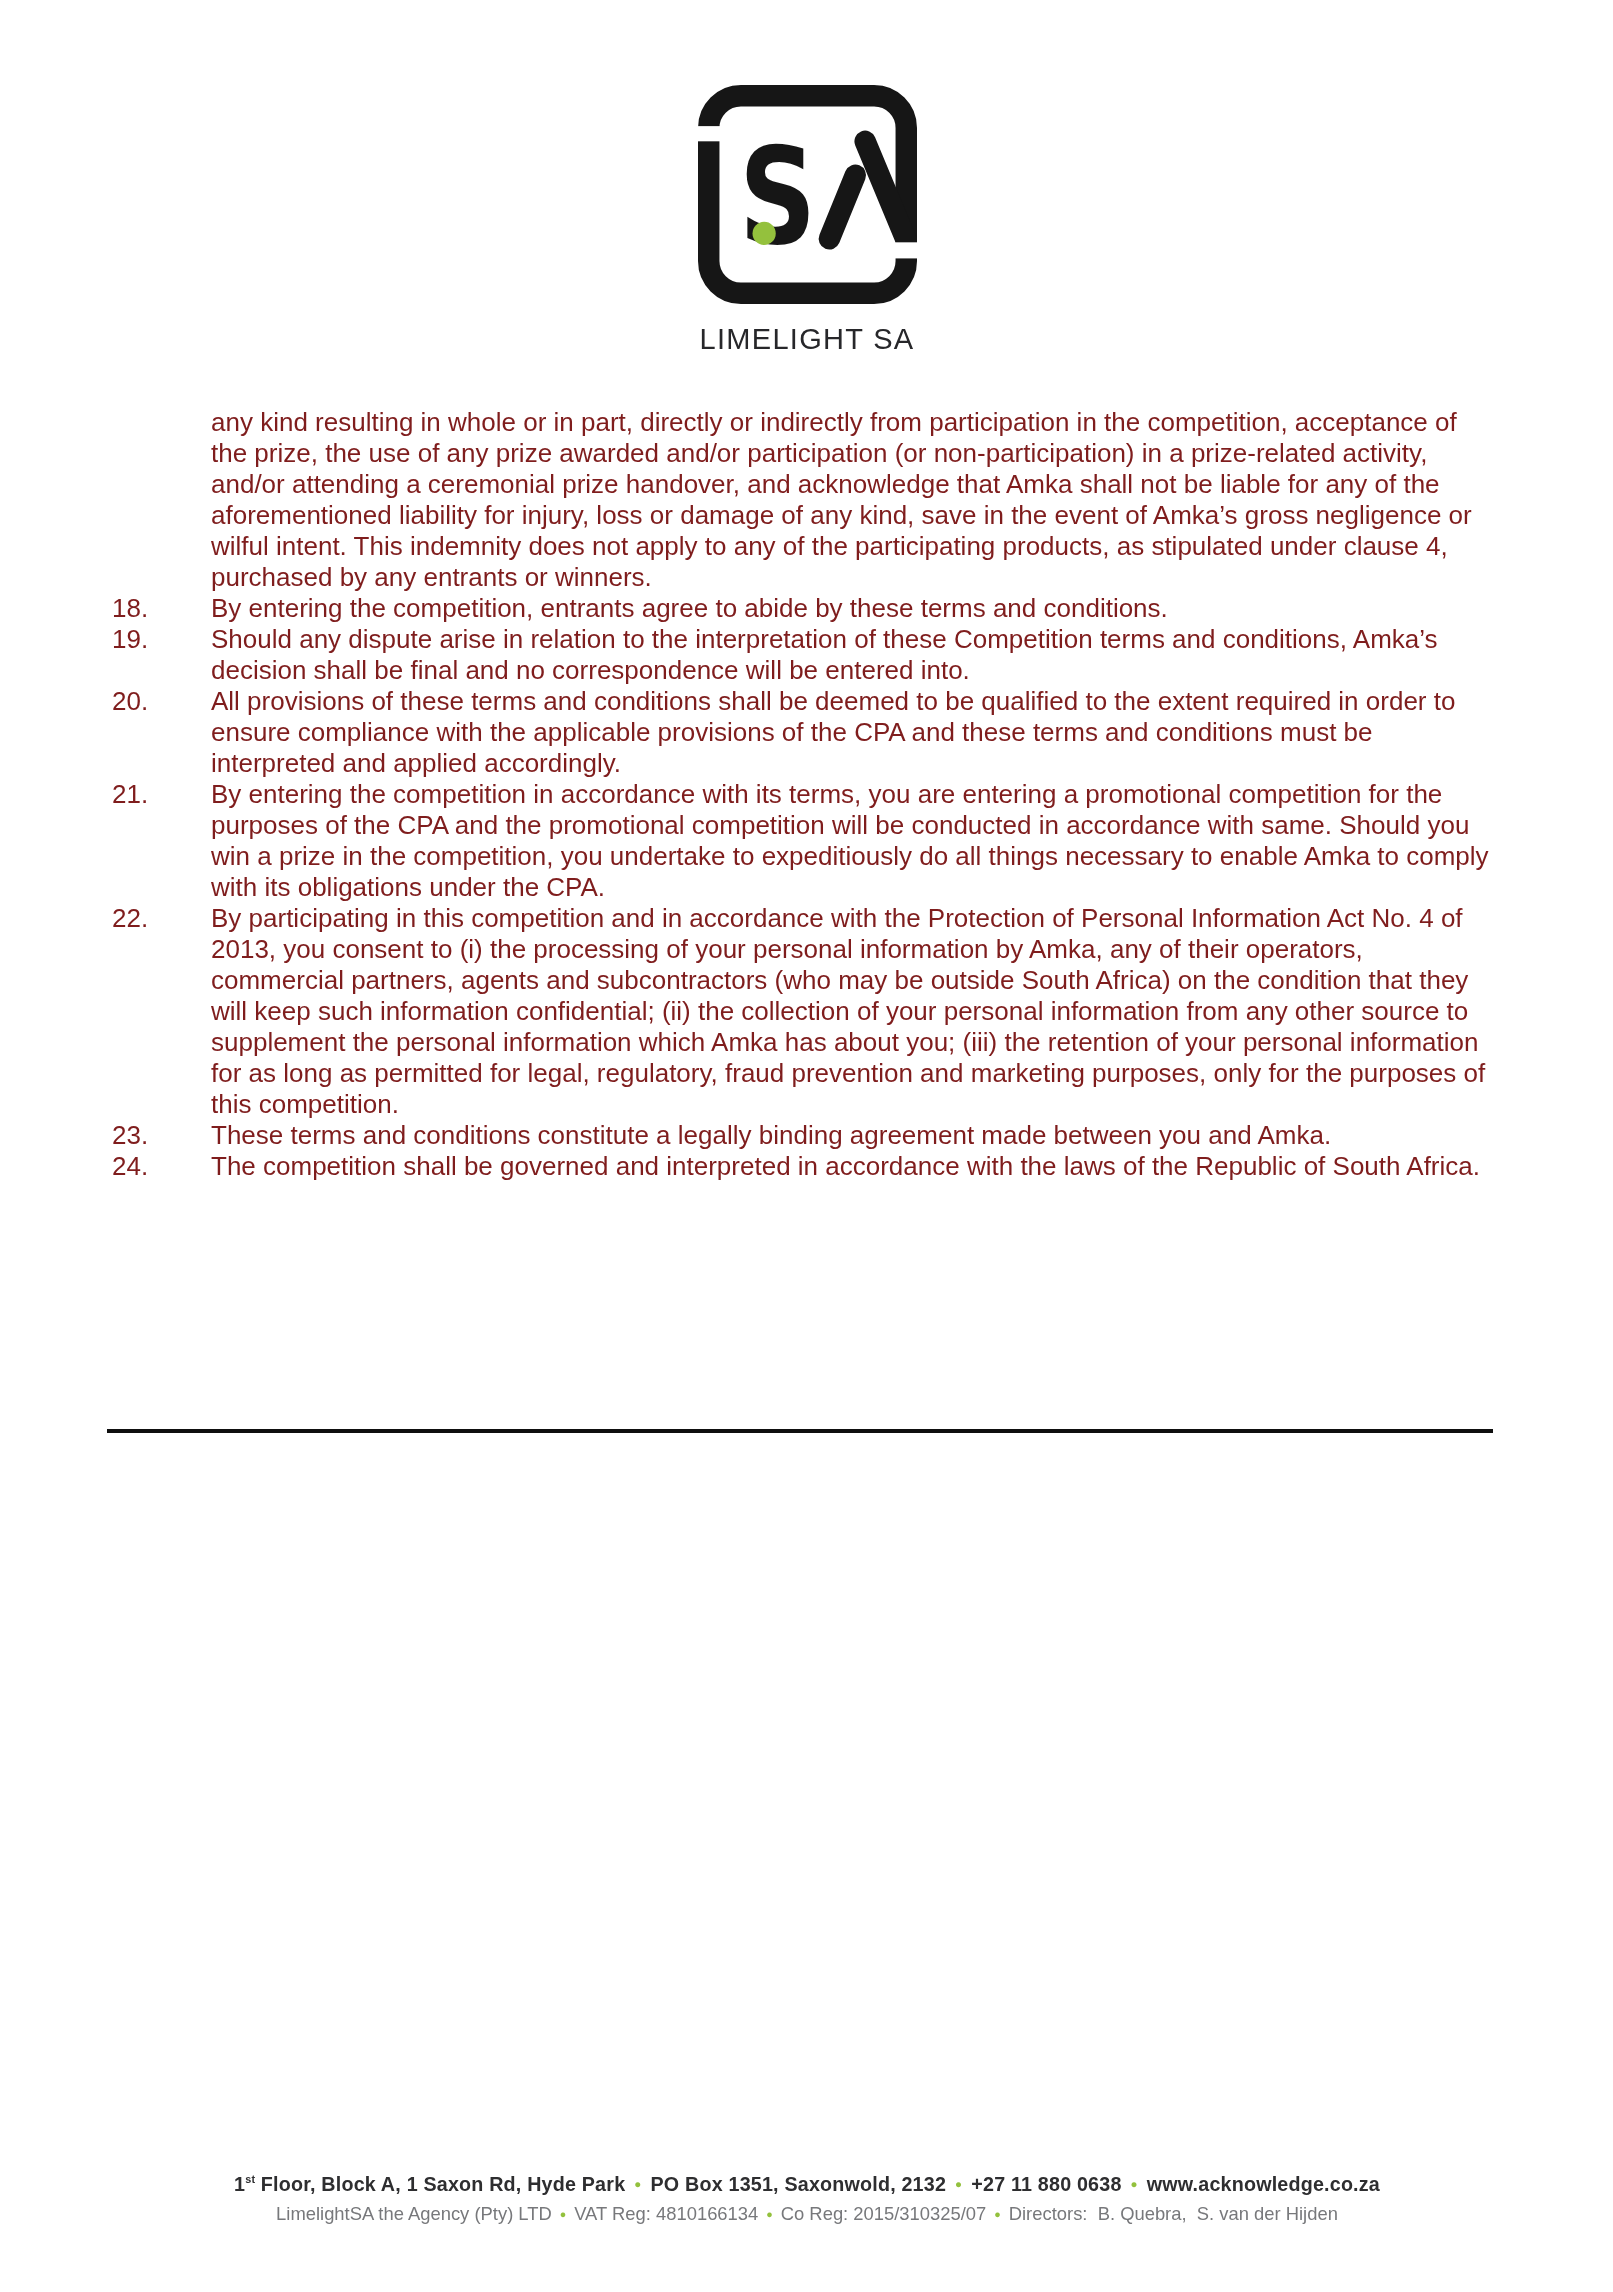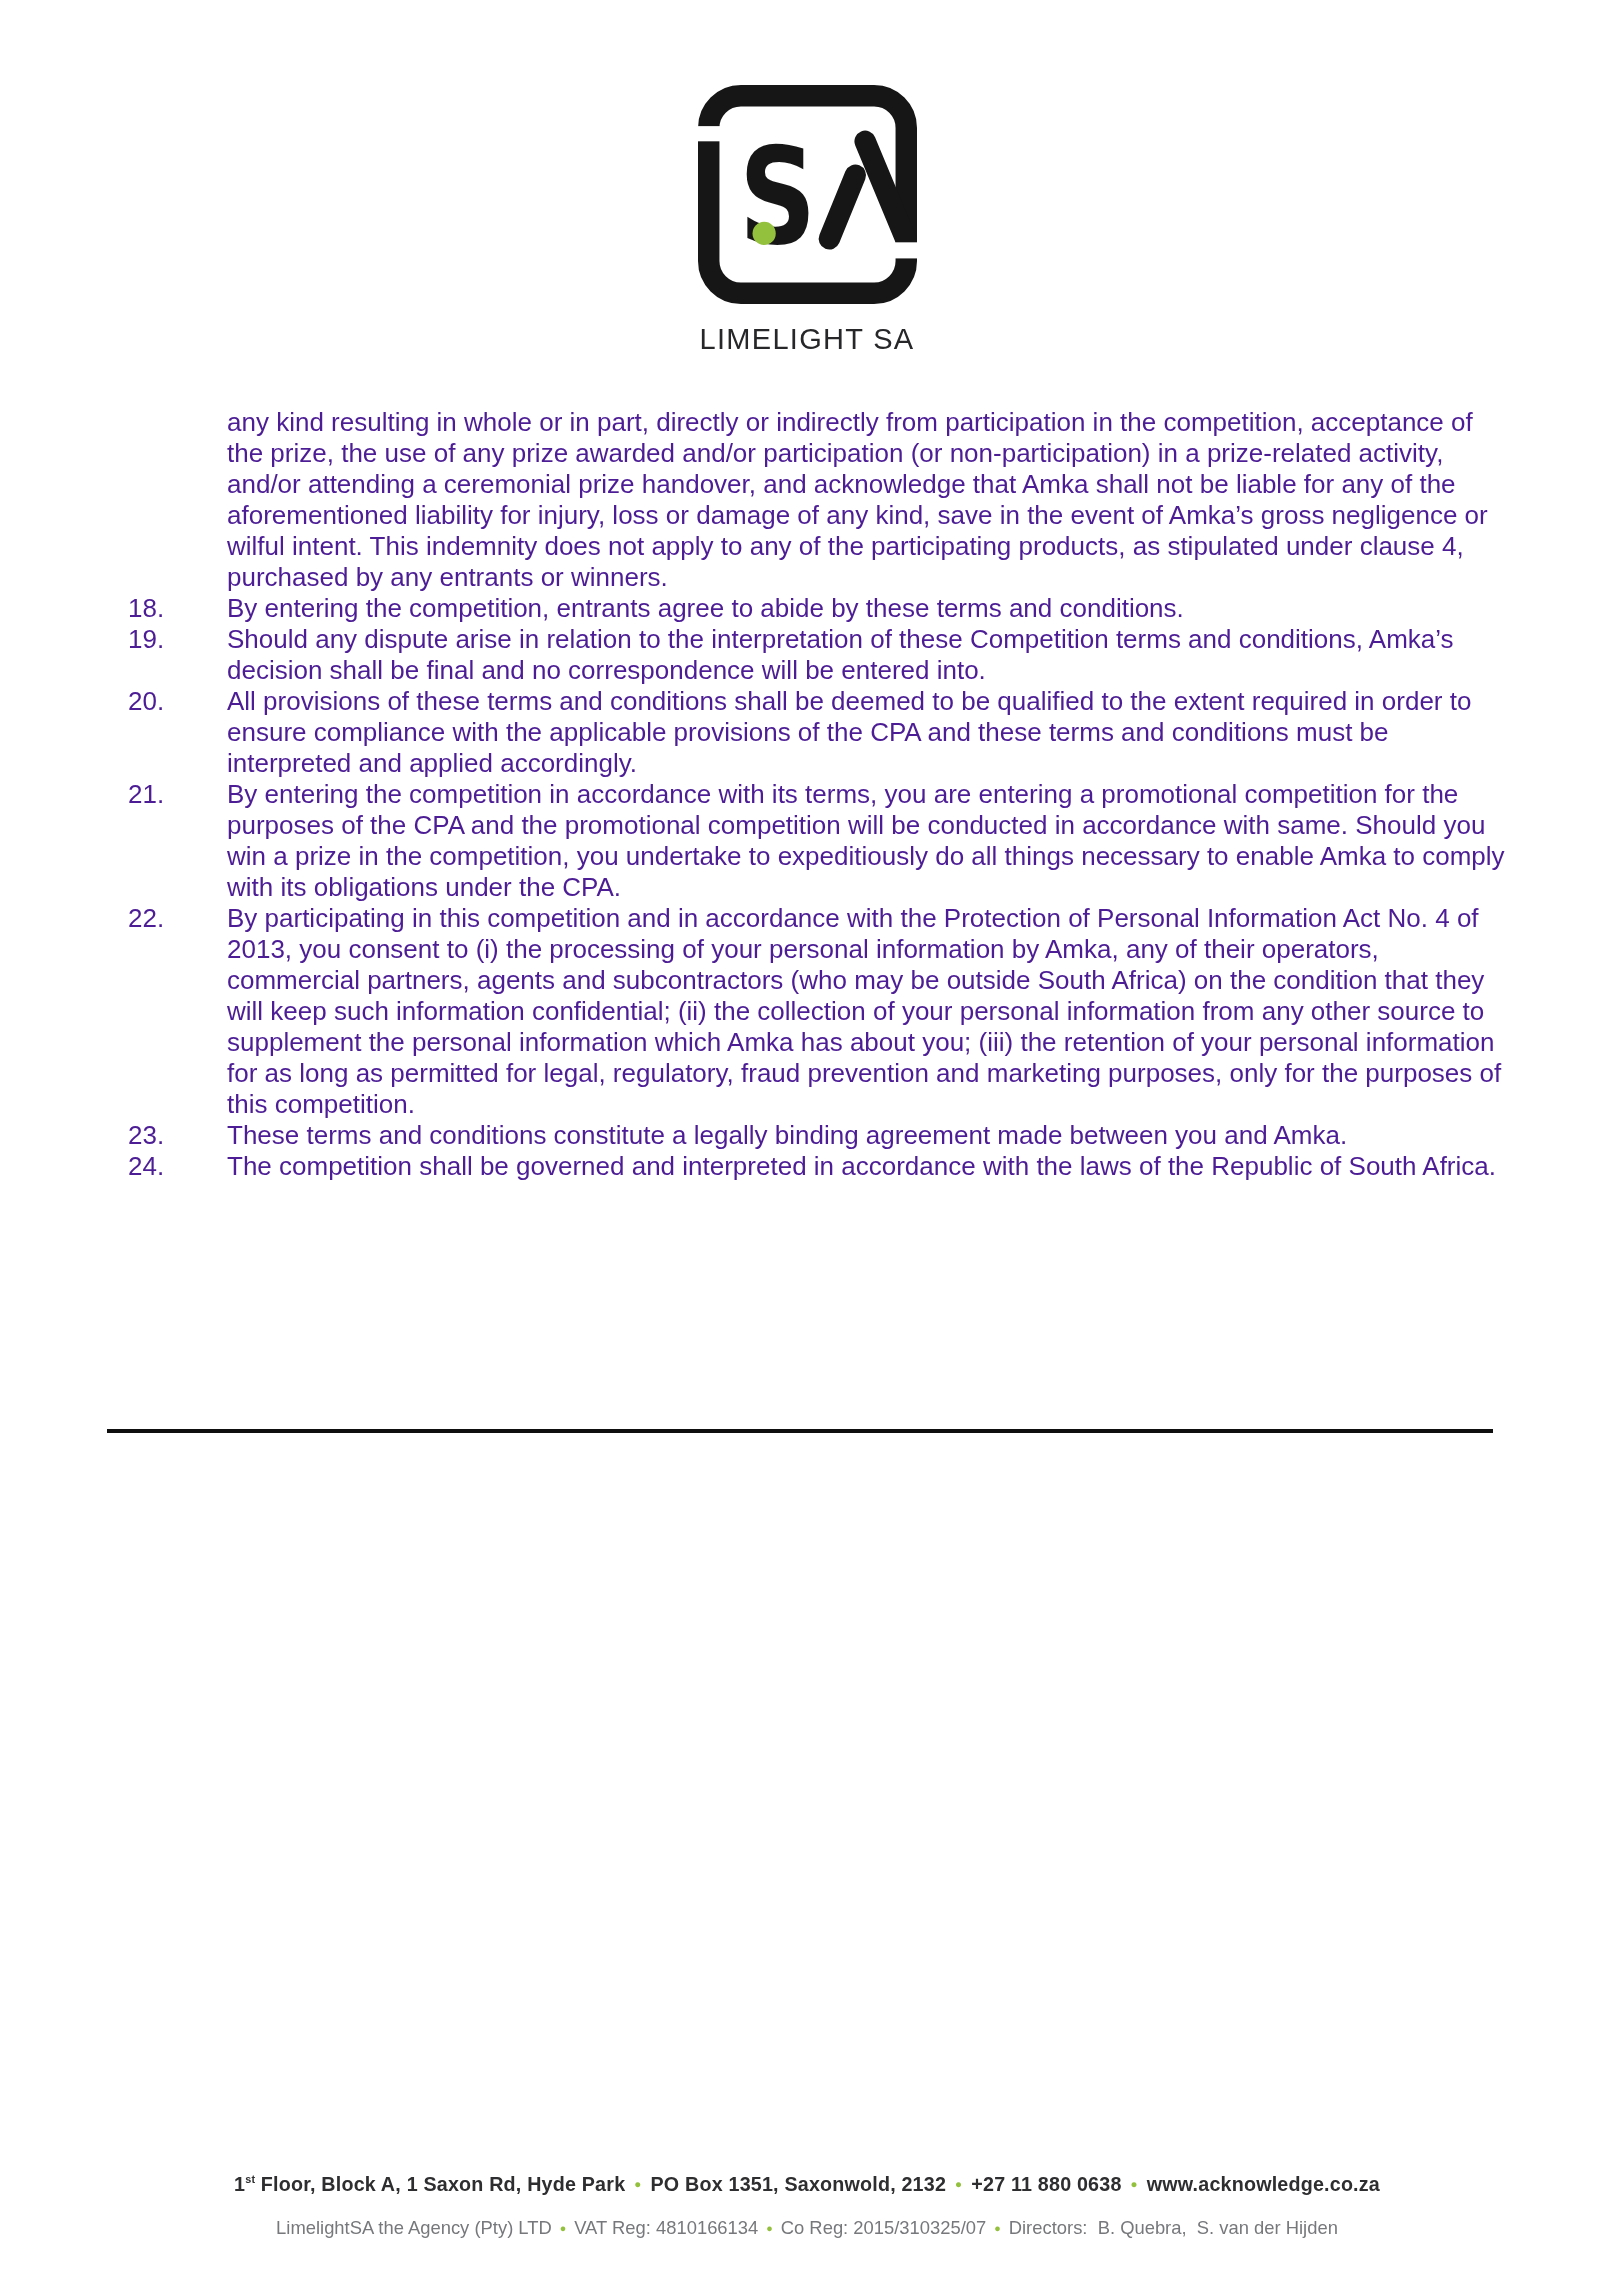--- a/index.html
+++ b/index.html
@@ -21,43 +21,43 @@
     margin-top:19px;
     font-size:29px;
     letter-spacing:1.3px;
     font-weight:500;
     color:#27272a;
     white-space:nowrap;
   }
 
   
   .terms{
-    position:absolute;left:128px;top:407px;width:1390px;
-    font-size:26px;line-height:31px;color:#4c1d95;
+    position:absolute;left:112px;top:407px;width:1390px;
+    font-size:26px;line-height:31px;color:#7f1d1d;
   }
   .term-row{display:flex;align-items:flex-start;}
   .term-num{flex:0 0 99px;}
   .term-text{width:1286px;}
 
   
   .divider{
     position:absolute;left:107px;top:1429px;
     width:1386px;height:3.6px;background:#0f0f0f;
   }
 
   
   .page-footer{
     position:absolute;left:0;top:2173px;width:100%;
     text-align:center;
   }
   .footer-line1{
     font-size:19.7px;font-weight:bold;color:#2e2e30;letter-spacing:0.2px;
   }
   .footer-line2{
-    margin-top:21px;font-size:18.4px;color:#77787b;
+    margin-top:7px;font-size:18.4px;color:#77787b;
   }
   .page-footer span{white-space:pre-wrap;}
   .footer-line1 sup{font-size:0.55em;vertical-align:super;}
   .sep-dot{
     color:#93c13d;
     font-size:11.6px;
     vertical-align:2.7px;
     margin:0 9px;
     display:inline-block;
   }

